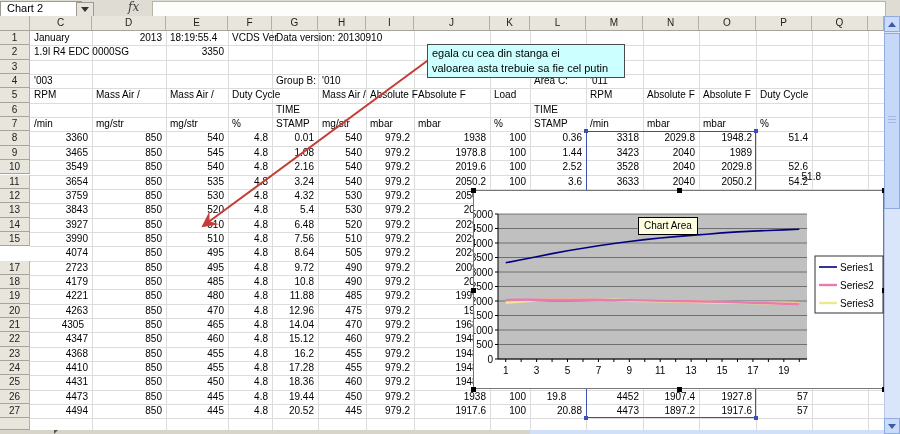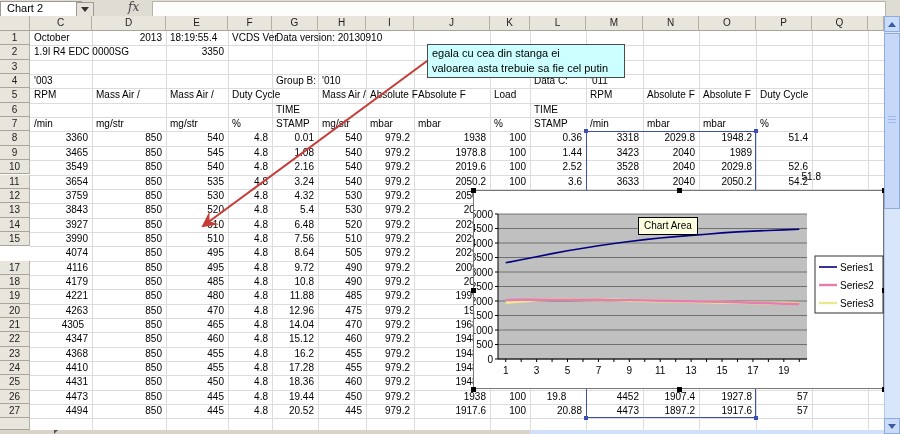--- a/index.html
+++ b/index.html
@@ -158,31 +158,31 @@
     <div class="vline abs" style="left:530px;"></div>
     <div class="vline abs" style="left:586px;"></div>
     <div class="vline abs" style="left:643px;"></div>
     <div class="vline abs" style="left:699px;"></div>
     <div class="vline abs" style="left:756px;"></div>
     <div class="vline abs" style="left:812px;"></div>
     <div class="vline abs" style="left:868px;"></div>
     <div class="vline abs" style="left:884px;"></div>
   </div>
 <div id="cells">
-    <div class="cell txt abs" style="left:31px;top:31.0px;">October</div>
+    <div class="cell txt abs" style="left:31px;top:31.0px;">January</div>
     <div class="cell num abs" style="left:93px;top:31.0px;width:72px;">2013</div>
     <div class="cell txt abs" style="left:167px;top:31.0px;">18:19:55.4</div>
     <div class="cell txt abs" style="left:229px;top:31.0px;">VCDS Ver</div>
     <div class="cell txt abs" style="left:273px;top:31.0px;">Data version: 20130910</div>
     <div class="cell txt abs" style="left:31px;top:45.4px;">1.9l R4 EDC 0000SG</div>
     <div class="cell num abs" style="left:167px;top:45.4px;width:60px;">3350</div>
     <div class="cell txt abs" style="left:31px;top:74.0px;">'003</div>
     <div class="cell txt abs" style="left:273px;top:74.0px;">Group B:</div>
     <div class="cell txt abs" style="left:319px;top:74.0px;">'010</div>
-    <div class="cell txt abs" style="left:531px;top:74.0px;">Data C:</div>
+    <div class="cell txt abs" style="left:531px;top:74.0px;">Area C:</div>
     <div class="cell txt abs" style="left:587px;top:74.0px;">'011</div>
     <div class="cell txt abs" style="left:31px;top:88.4px;">RPM</div>
     <div class="cell txt abs" style="left:93px;top:88.4px;">Mass Air /</div>
     <div class="cell txt abs" style="left:167px;top:88.4px;">Mass Air /</div>
     <div class="cell txt abs" style="left:229px;top:88.4px;">Duty Cycle</div>
     <div class="cell txt abs" style="left:319px;top:88.4px;">Mass Air /</div>
     <div class="cell txt abs" style="left:367px;top:88.4px;">Absolute F</div>
     <div class="cell txt abs" style="left:415px;top:88.4px;">Absolute F</div>
     <div class="cell txt abs" style="left:491px;top:88.4px;">Load</div>
     <div class="cell txt abs" style="left:587px;top:88.4px;">RPM</div>
@@ -294,21 +294,21 @@
     <div class="cell num abs" style="left:367px;top:231.9px;width:46px;">979.2</div>
     <div class="cell num abs" style="left:415px;top:231.9px;width:74px;">2029.8</div>
     <div class="cell num abs" style="left:31px;top:246.3px;width:60px;">4074</div>
     <div class="cell num abs" style="left:93px;top:246.3px;width:72px;">850</div>
     <div class="cell num abs" style="left:167px;top:246.3px;width:60px;">495</div>
     <div class="cell num abs" style="left:229px;top:246.3px;width:42px;">4.8</div>
     <div class="cell num abs" style="left:273px;top:246.3px;width:44px;">8.64</div>
     <div class="cell num abs" style="left:319px;top:246.3px;width:46px;">505</div>
     <div class="cell num abs" style="left:367px;top:246.3px;width:46px;">979.2</div>
     <div class="cell num abs" style="left:415px;top:246.3px;width:74px;">2029.4</div>
-    <div class="cell num abs" style="left:31px;top:260.6px;width:60px;">4116</div>
+    <div class="cell num abs" style="left:31px;top:260.6px;width:60px;">2723</div>
     <div class="cell num abs" style="left:93px;top:260.6px;width:72px;">850</div>
     <div class="cell num abs" style="left:167px;top:260.6px;width:60px;">495</div>
     <div class="cell num abs" style="left:229px;top:260.6px;width:42px;">4.8</div>
     <div class="cell num abs" style="left:273px;top:260.6px;width:44px;">9.72</div>
     <div class="cell num abs" style="left:319px;top:260.6px;width:46px;">490</div>
     <div class="cell num abs" style="left:367px;top:260.6px;width:46px;">979.2</div>
     <div class="cell num abs" style="left:415px;top:260.6px;width:74px;">2009.4</div>
     <div class="cell num abs" style="left:31px;top:274.9px;width:60px;">4179</div>
     <div class="cell num abs" style="left:93px;top:274.9px;width:72px;">850</div>
     <div class="cell num abs" style="left:167px;top:274.9px;width:60px;">485</div>

